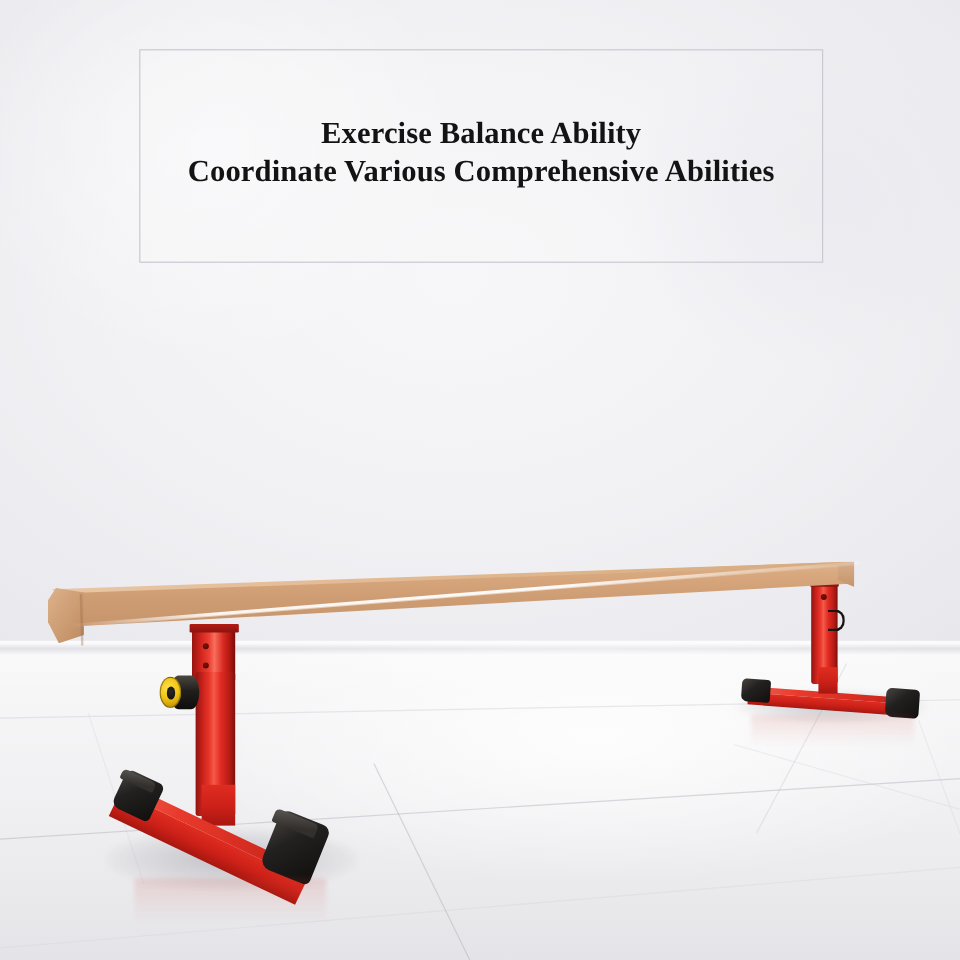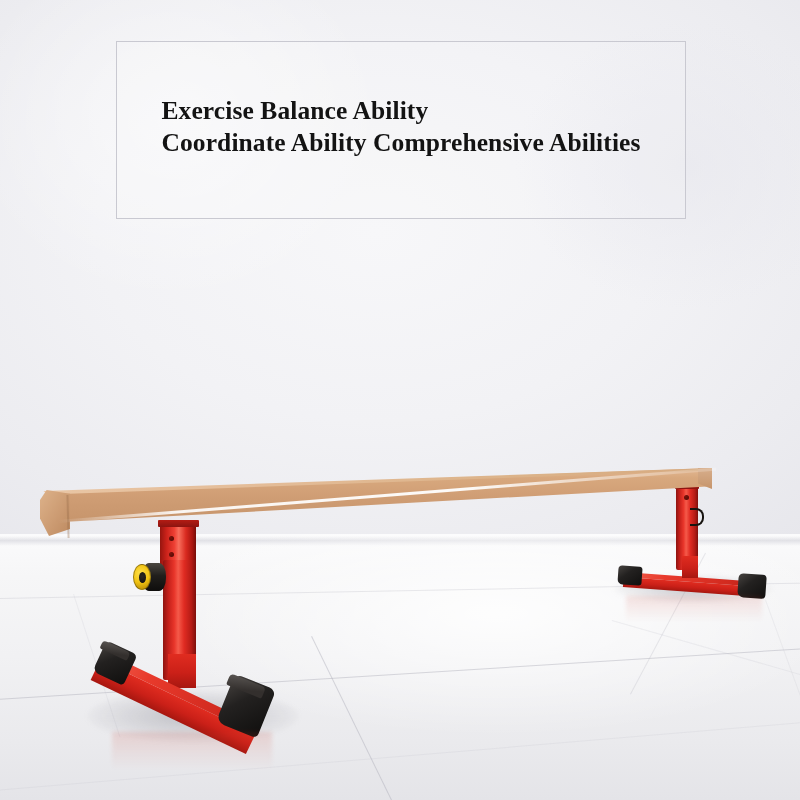--- a/index.html
+++ b/index.html
@@ -282,20 +282,21 @@
     left: 116px; top: 41px;
     width: 570px; height: 178px;
     border: 1px solid #c9c9d1;
     background: rgba(255,255,255,0.10);
     box-sizing: border-box;
     display: flex;
     align-items: center;
     justify-content: center;
   }
   .title-lines {
+    text-align: center;
     color: #131313;
     font-family: "Liberation Serif", serif;
     font-weight: bold;
     line-height: 1.24;
     letter-spacing: 0.1px;
     padding-bottom: 6px;
   }
   .title-line-1 { font-size: 25.5px; display: block; }
   .title-line-2 { font-size: 25.5px; display: block; }
 </style>
@@ -384,17 +385,17 @@
 
     <div class="reflection" style="left:112px; top:732px; width:160px; height:38px;
                 background: linear-gradient(to bottom, rgba(200,60,45,0.75), rgba(200,60,45,0));"></div>
     <div class="reflection" style="left:626px; top:596px; width:136px; height:26px;
                 background: linear-gradient(to bottom, rgba(200,60,45,0.65), rgba(200,60,45,0));"></div>
   </div>
 
   <div id="title-card">
     <div class="title-lines">
       <span class="title-line-1">Exercise Balance Ability</span>
-      <span class="title-line-2">Coordinate Ability Comprehensive Abilities</span>
+      <span class="title-line-2">Coordinate Various Comprehensive Abilities</span>
     </div>
   </div>
 
 </div>
 
 </body></html>

